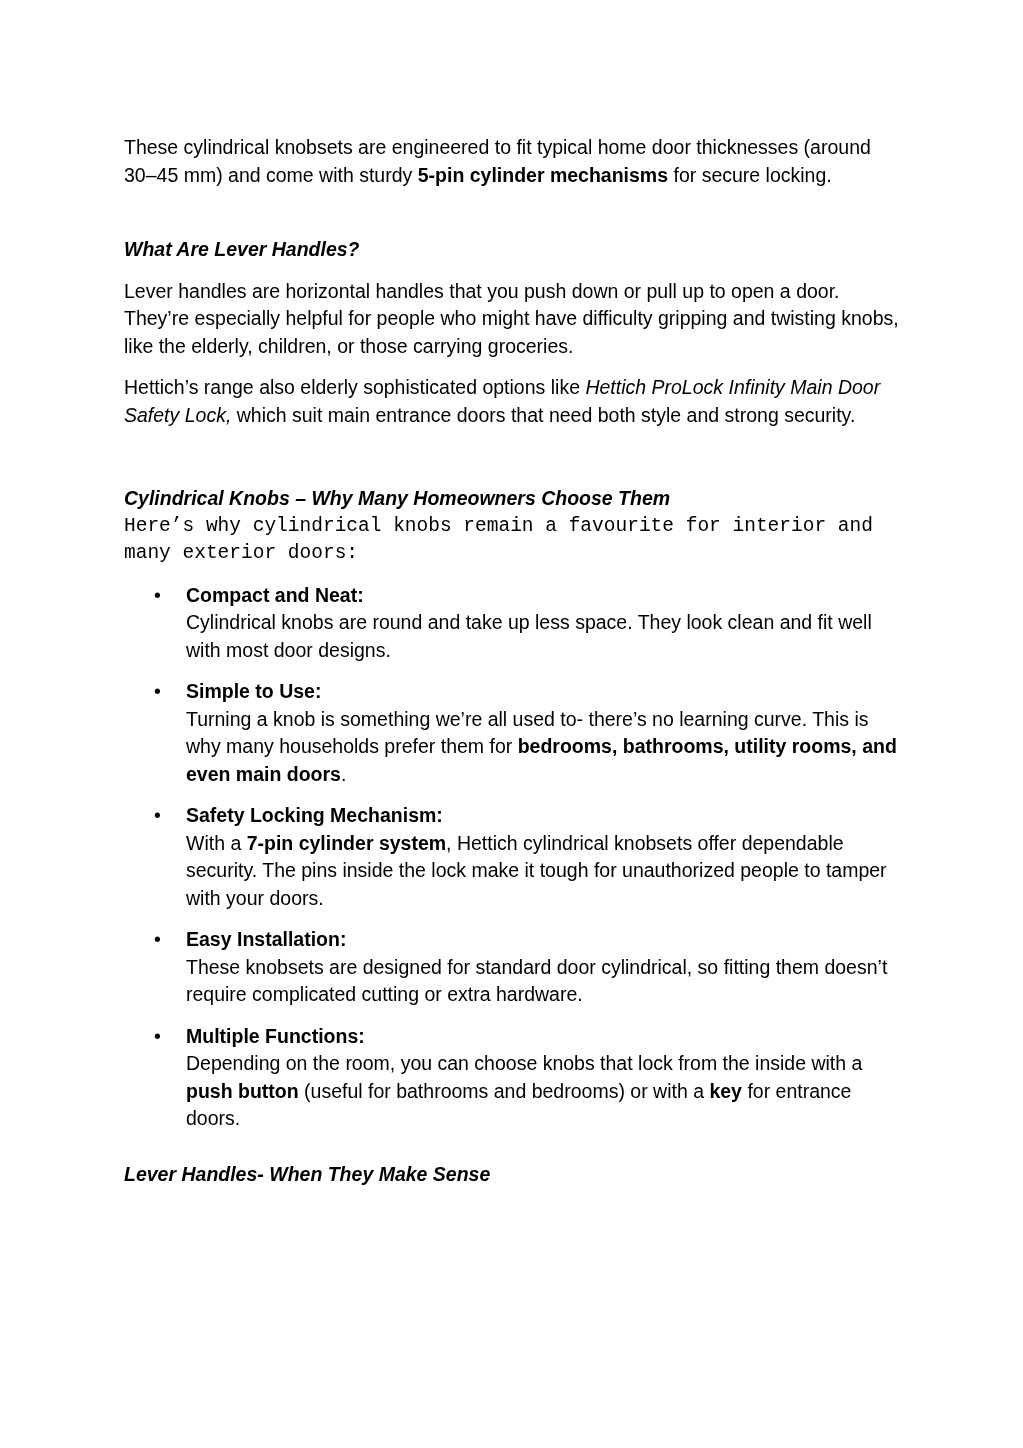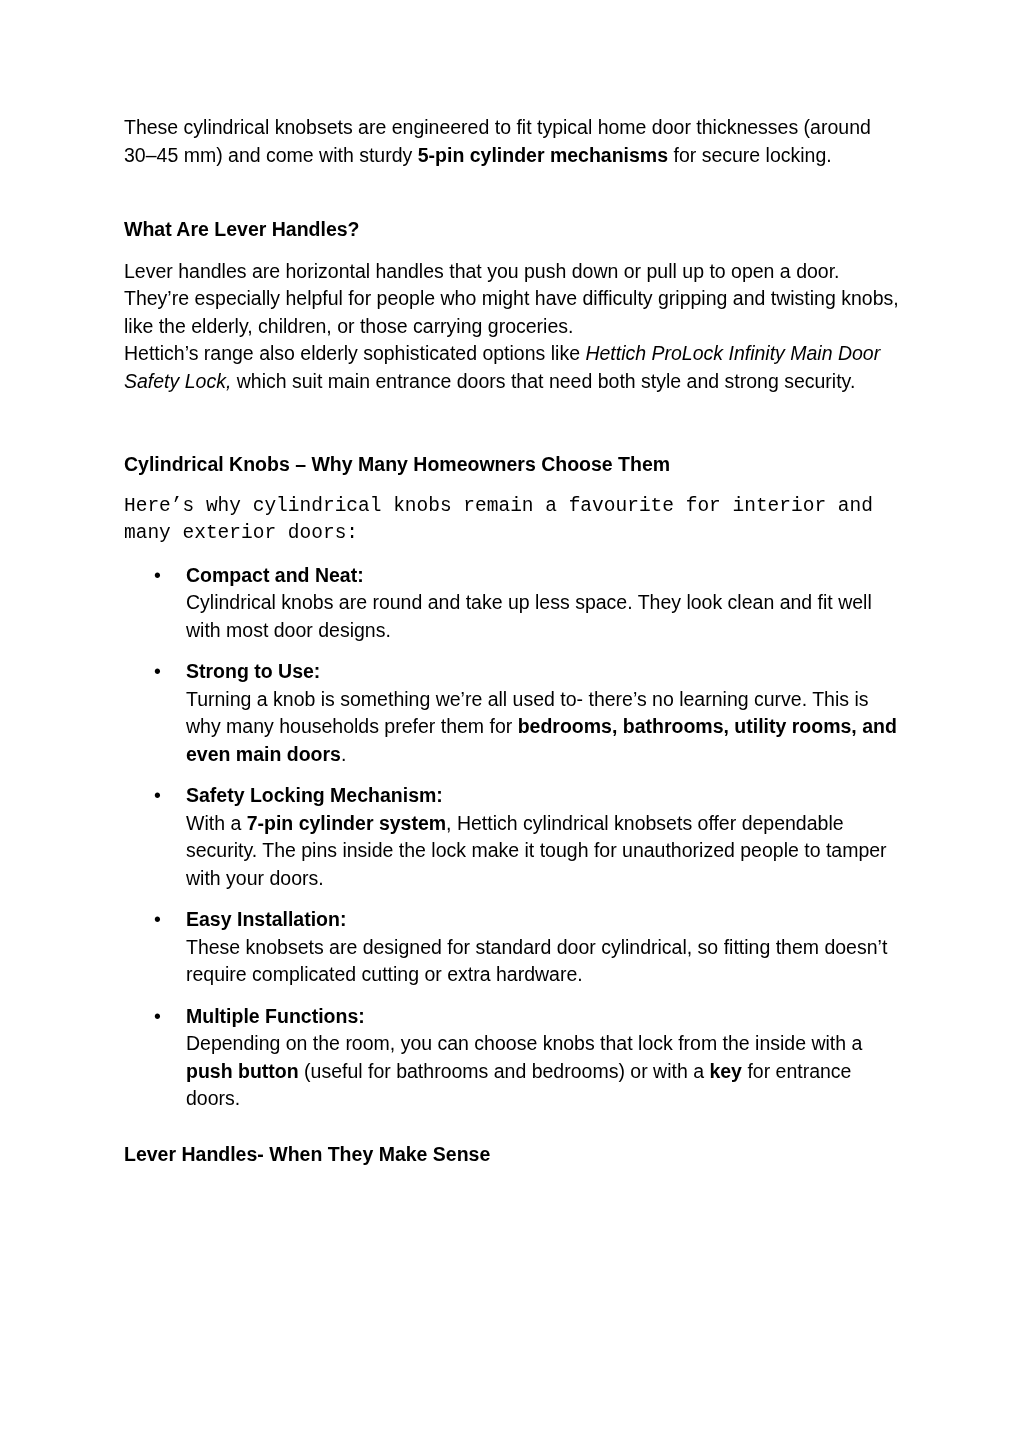--- a/index.html
+++ b/index.html
@@ -1,27 +1,27 @@
 <!DOCTYPE html>
 <html><head>
 <meta charset="utf-8">
 <style>
   html, body { margin: 0; padding: 0; background: #ffffff; }
   body {
     width: 1023px; height: 1448px; position: relative; overflow: hidden;
     font-family: "Liberation Sans", sans-serif; color: #000;
     font-size: 19.5px; line-height: 27.5px;
   }
-  .page { position: absolute; left: 124px; top: 114px; width: 780px; }
+  .page { position: absolute; left: 124px; top: 134px; width: 780px; }
   p { margin: 0; }
   .p1 { margin-bottom: 0; }
-  h2 { font-size: 19.5px; font-weight: bold; margin: 0; line-height: 27.5px; }
+  h2 { font-size: 19.5px; font-weight: bold; margin: 0; line-height: 27.5px; font-style: italic; }
   .h-lever { margin-top: 47px; margin-bottom: 14px; }
-  .p-lever1 { }
-  .h-cyl { margin-top: 56px; margin-bottom: 14px; }
+  .p-lever1 { margin-bottom: 14px; }
+  .h-cyl { margin-top: 56px; }
   .p-why { margin-bottom: 14px; font-family: Liberation Mono, monospace; }
   ul { list-style: none; margin: 0; padding: 0; }
   li { position: relative; padding-left: 62px; margin-bottom: 14px; }
   li .bullet { position: absolute; left: 30px; top: 0; }
   li:last-child { margin-bottom: 14px; }
   .h-lever2 { margin-top: 28px; }
   b { font-weight: bold; }
   i { font-style: italic; }
 </style>
 </head>
@@ -39,21 +39,21 @@
   <p class="p-why">Here’s why cylindrical knobs remain a favourite for interior and many exterior doors:</p>
 
   <ul>
     <li>
       <span class="bullet">•</span>
       <b>Compact and Neat:</b><br>
       <span>Cylindrical knobs are round and take up less space. They look clean and fit well with most door designs.</span>
     </li>
     <li>
       <span class="bullet">•</span>
-      <b>Strong to Use:</b><br>
+      <b>Simple to Use:</b><br>
       <span>Turning a knob is something we’re all used to- there’s no learning curve. This is why many households prefer them for </span><b>bedrooms, bathrooms, utility rooms, and even main doors</b><span>.</span>
     </li>
     <li>
       <span class="bullet">•</span>
       <b>Safety Locking Mechanism:</b><br>
       <span>With a </span><b>7-pin cylinder system</b><span>, Hettich cylindrical knobsets offer dependable security. The pins inside the lock make it tough for unauthorized people to tamper with your doors.</span>
     </li>
     <li>
       <span class="bullet">•</span>
       <b>Easy Installation:</b><br>

